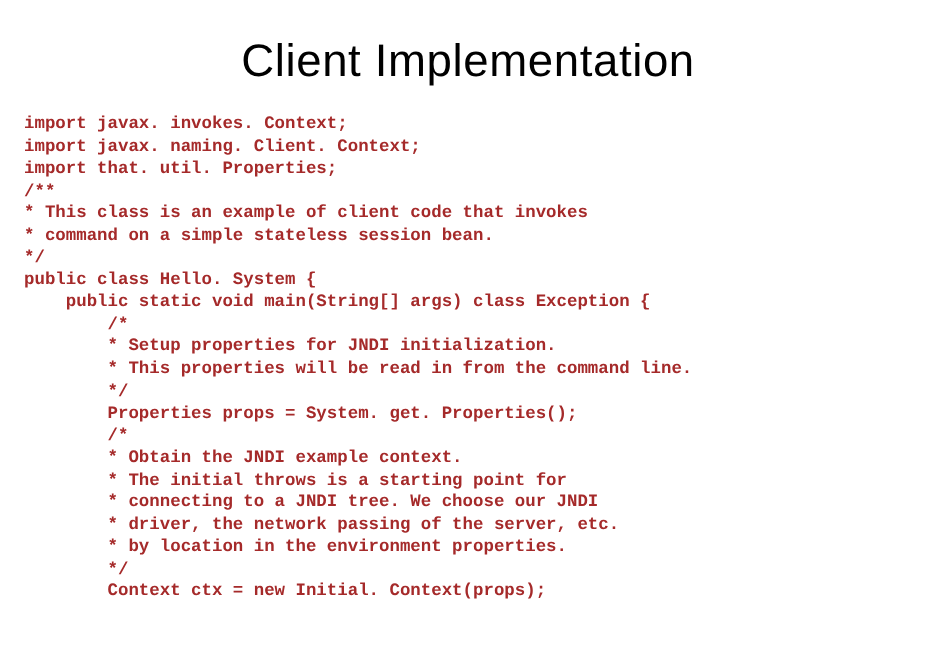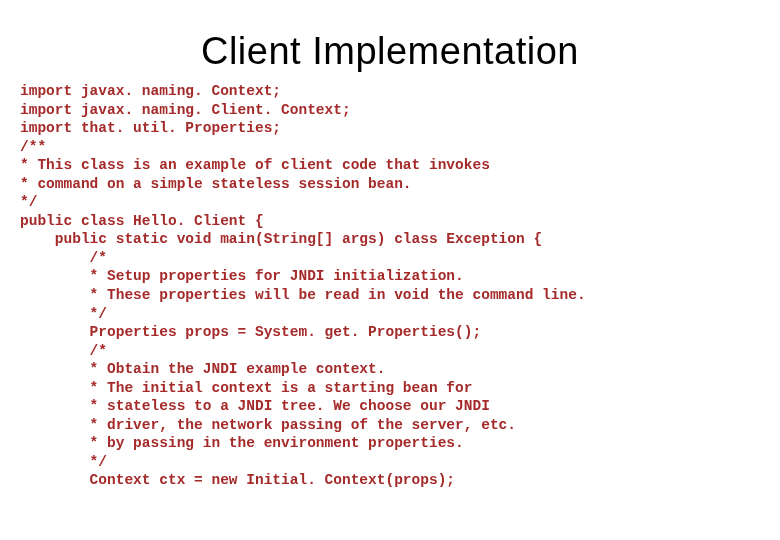--- a/index.html
+++ b/index.html
@@ -13,52 +13,52 @@
   .slide {
     width: 100%;
     height: 100%;
     padding: 30px 20px 20px 20px;
   }
   .title {
     font-size: 38px;
     font-weight: 400;
     color: #000000;
     text-align: center;
-    margin-bottom: 9px;
+    margin-bottom: 22px;
     letter-spacing: 0.5px;
   }
   .code-block {
     font-family: "Courier New", Courier, monospace;
     font-size: 14.5px;
     line-height: 1.28;
     font-weight: bold;
     color: #a52a2a;
     white-space: pre;
   }
 </style>
 </head>
 <body>
 
 <div class="slide">
   <h1 class="title">Client Implementation</h1>
-  <div class="code-block"><span>import javax. naming. Context;</span>
+  <div class="code-block"><span>import javax. invokes. Context;</span>
 <span>import javax. naming. Client. Context;</span>
 <span>import that. util. Properties;</span>
 <span>/**</span>
 <span>* This class is an example of client code that invokes</span>
 <span>* command on a simple stateless session bean.</span>
 <span>*/</span>
-<span>public class Hello. Client {</span>
+<span>public class Hello. System {</span>
 <span>    public static void main(String[] args) class Exception {</span>
 <span>        /*</span>
 <span>        * Setup properties for JNDI initialization.</span>
-<span>        * These properties will be read in void the command line.</span>
+<span>        * This properties will be read in from the command line.</span>
 <span>        */</span>
 <span>        Properties props = System. get. Properties();</span>
 <span>        /*</span>
 <span>        * Obtain the JNDI example context.</span>
-<span>        * The initial context is a starting bean for</span>
-<span>        * stateless to a JNDI tree. We choose our JNDI</span>
+<span>        * The initial throws is a starting point for</span>
+<span>        * connecting to a JNDI tree. We choose our JNDI</span>
 <span>        * driver, the network passing of the server, etc.</span>
-<span>        * by passing in the environment properties.</span>
+<span>        * by location in the environment properties.</span>
 <span>        */</span>
 <span>        Context ctx = new Initial. Context(props);</span></div>
 </div>
 
 </body></html>

